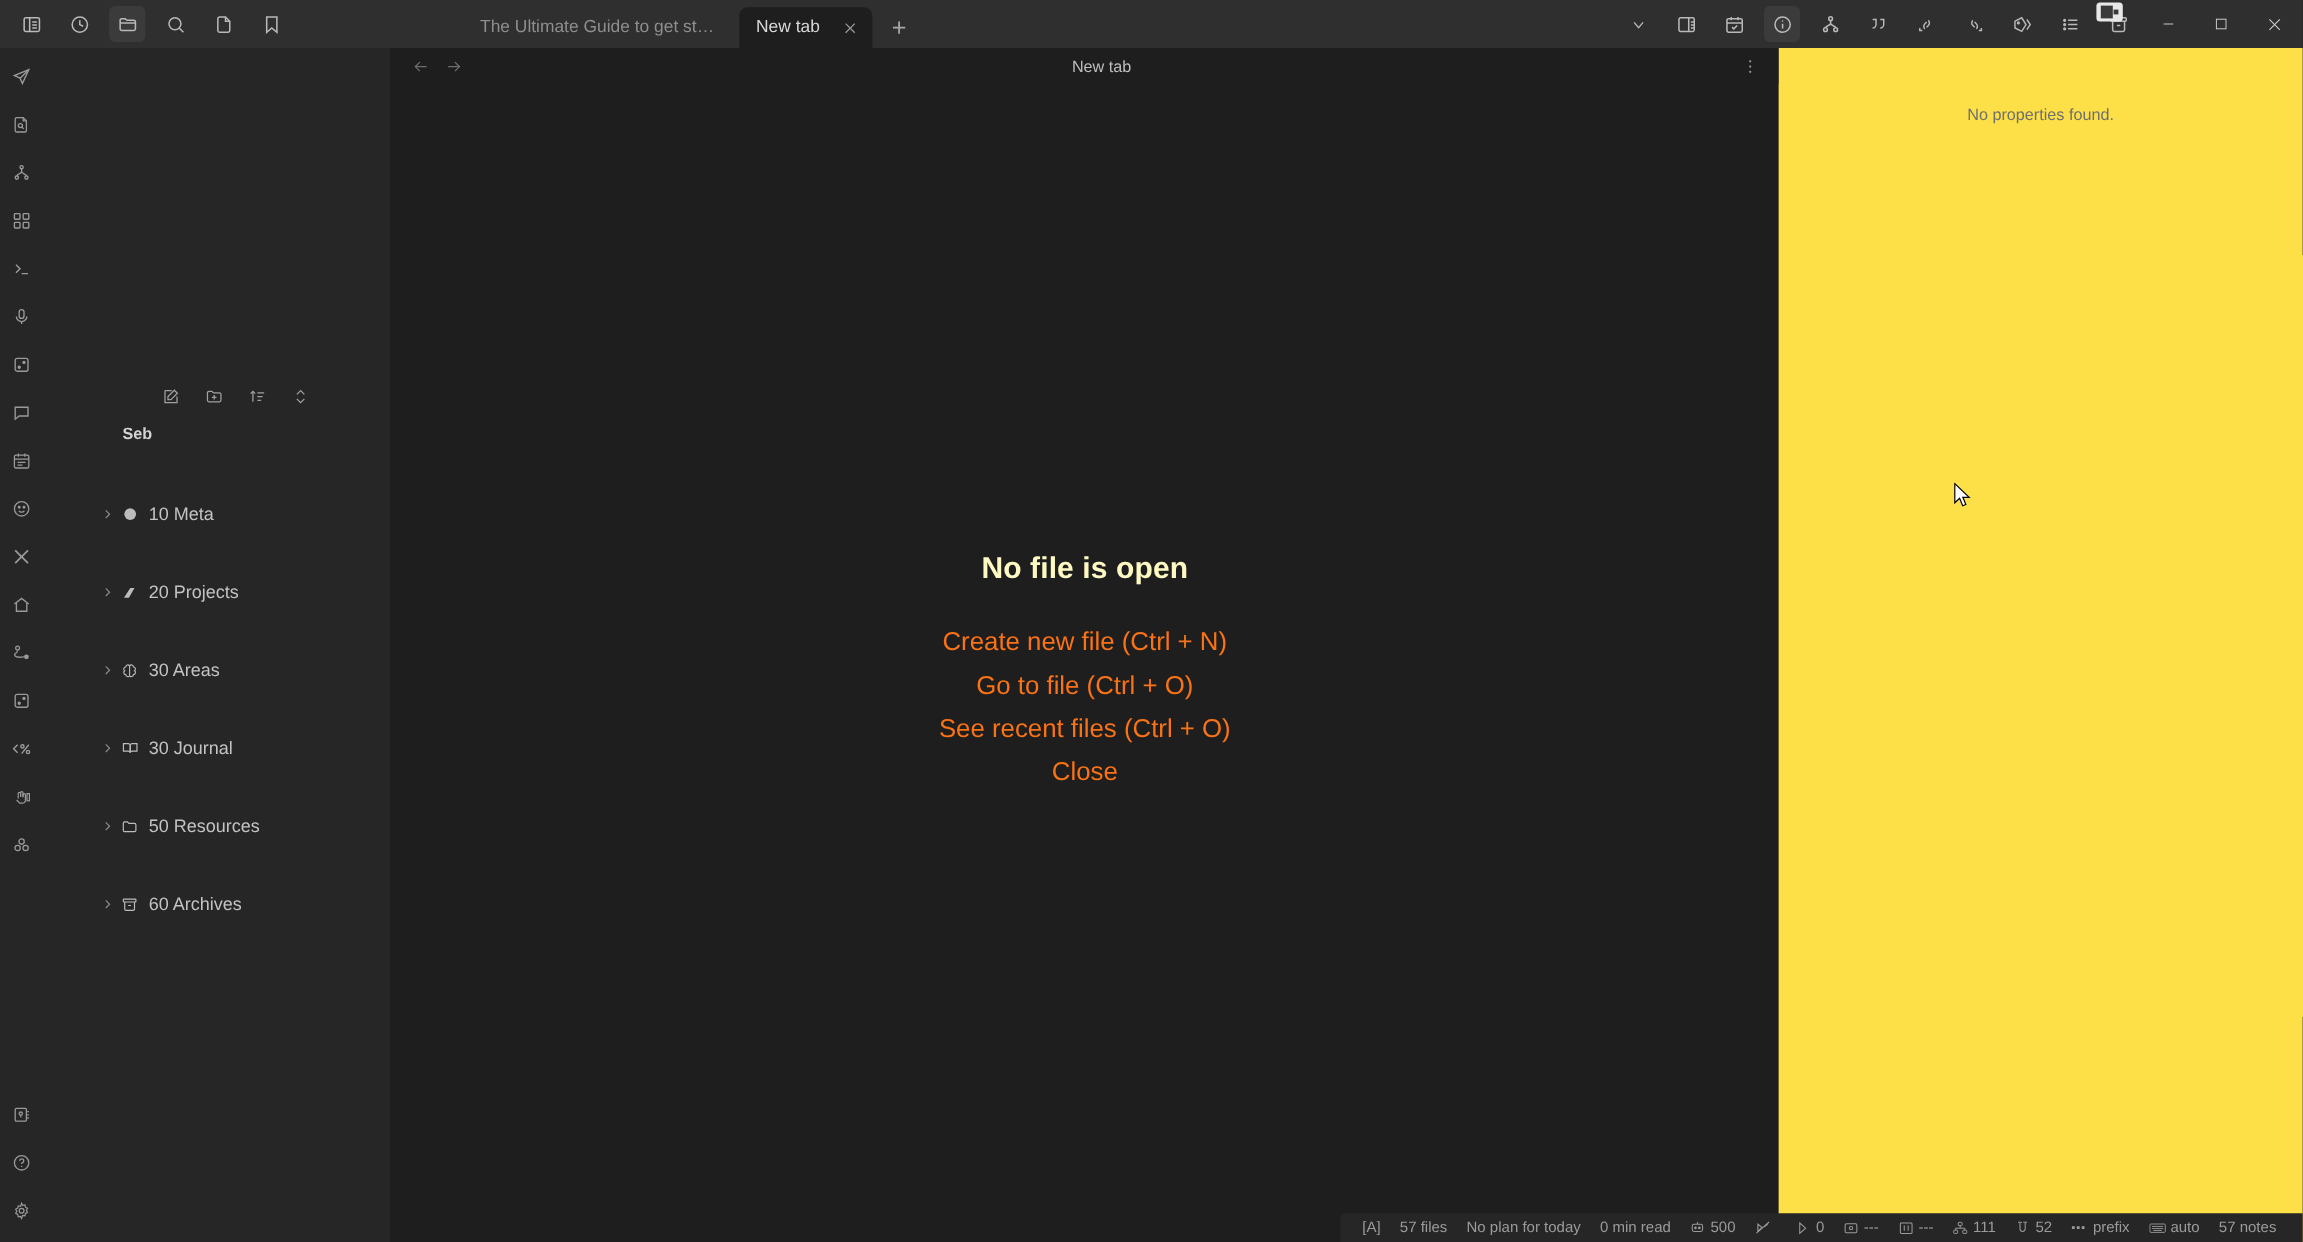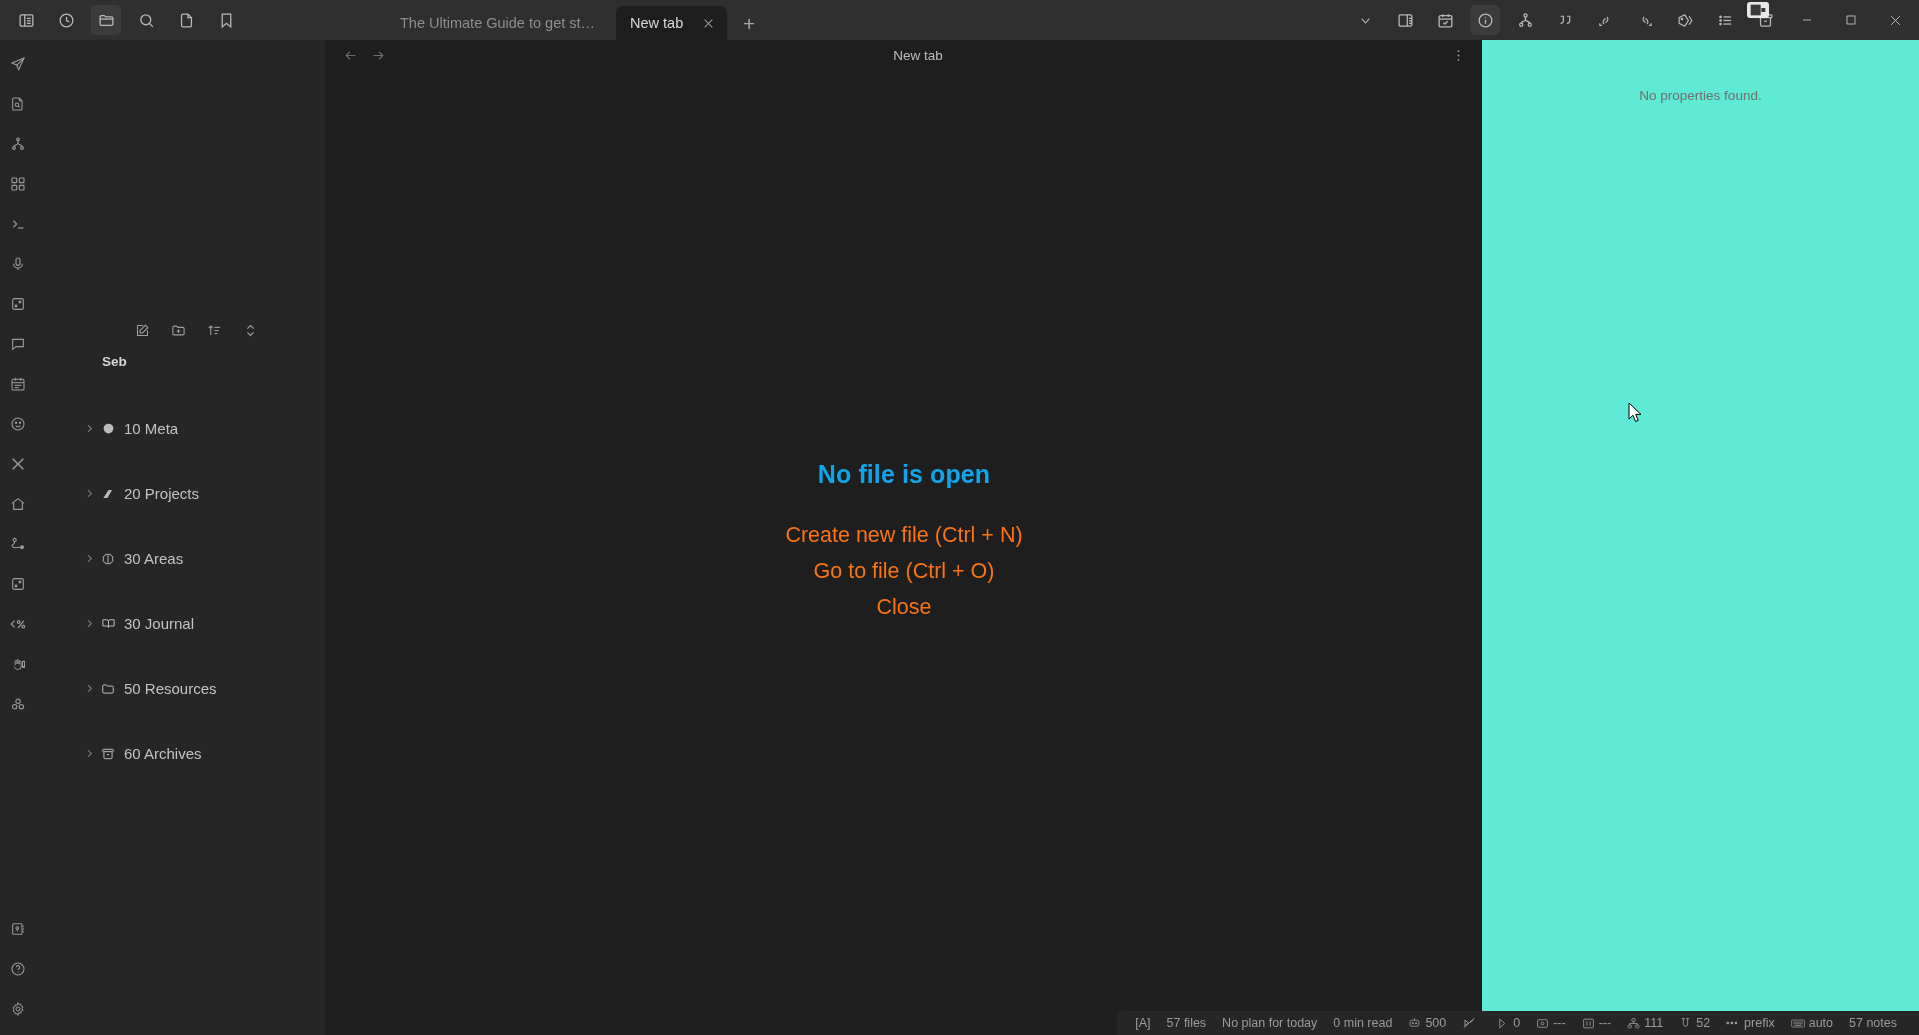--- a/index.html
+++ b/index.html
@@ -100,28 +100,28 @@
   }
   .vh-nav { display:flex; align-items:center; gap:4px; }
   .vh-btn { width:24px; height:24px; display:flex; align-items:center; justify-content:center; color:#6e6e6e; cursor:pointer; border-radius:4px;}
   .vh-title { flex:1; text-align:center; font-size:13.5px; color:#bdbdbd; }
   .vh-more { width:24px; height:24px; display:flex; align-items:center; justify-content:center; color:#9a9a9a; cursor:pointer; border-radius:4px; }
 
   .empty-state {
     flex:1; display:flex; flex-direction:column; align-items:center;
     padding-top: 390px;
   }
-  .es-title { font-size: 25px; font-weight: 700; color: #0ea5e9; margin-bottom: 28px; letter-spacing:0.1px;}
+  .es-title { font-size: 25px; font-weight: 700; color: #fef9c3; margin-bottom: 28px; letter-spacing:0.1px;}
   .es-action {
     font-size: 21.5px; color: #f97316; line-height: 36px; cursor:pointer; text-align:center;
   }
 
   
   .rightpane {
-    width: 437px; flex:0 0 437px; background:#5eead4;
+    width: 437px; flex:0 0 437px; background:#fde047;
     display:flex; flex-direction:column; align-items:center; padding-top: 48px;
   }
   .rp-empty { font-size: 13.5px; color:#6f6f6f; }
 
   
   .statusbar {
     position:absolute; right:0; bottom:0; height: 24px;
     background: #262626; display:flex; align-items:center;
     padding: 0 14px 0 10px; gap: 0px; font-size: 12.5px; color:#9b9b9b;
     border-top-left-radius: 4px;
@@ -612,20 +612,21 @@
               <circle cx="12" cy="12" r="1.5"></circle>
               <circle cx="12" cy="19" r="1.5"></circle>
             </svg>
         </div>
       </div>
 
       <div class="empty-state">
         <div class="es-title">No file is open</div>
         <div class="es-action">Create new file (Ctrl + N)</div>
         <div class="es-action">Go to file (Ctrl + O)</div>
+        <div class="es-action">See recent files (Ctrl + O)</div>
         <div class="es-action">Close</div>
       </div>
     </div>
 
     <div class="rightpane">
       <div class="rp-empty">No properties found.</div>
     </div>
 
   </div>
 

